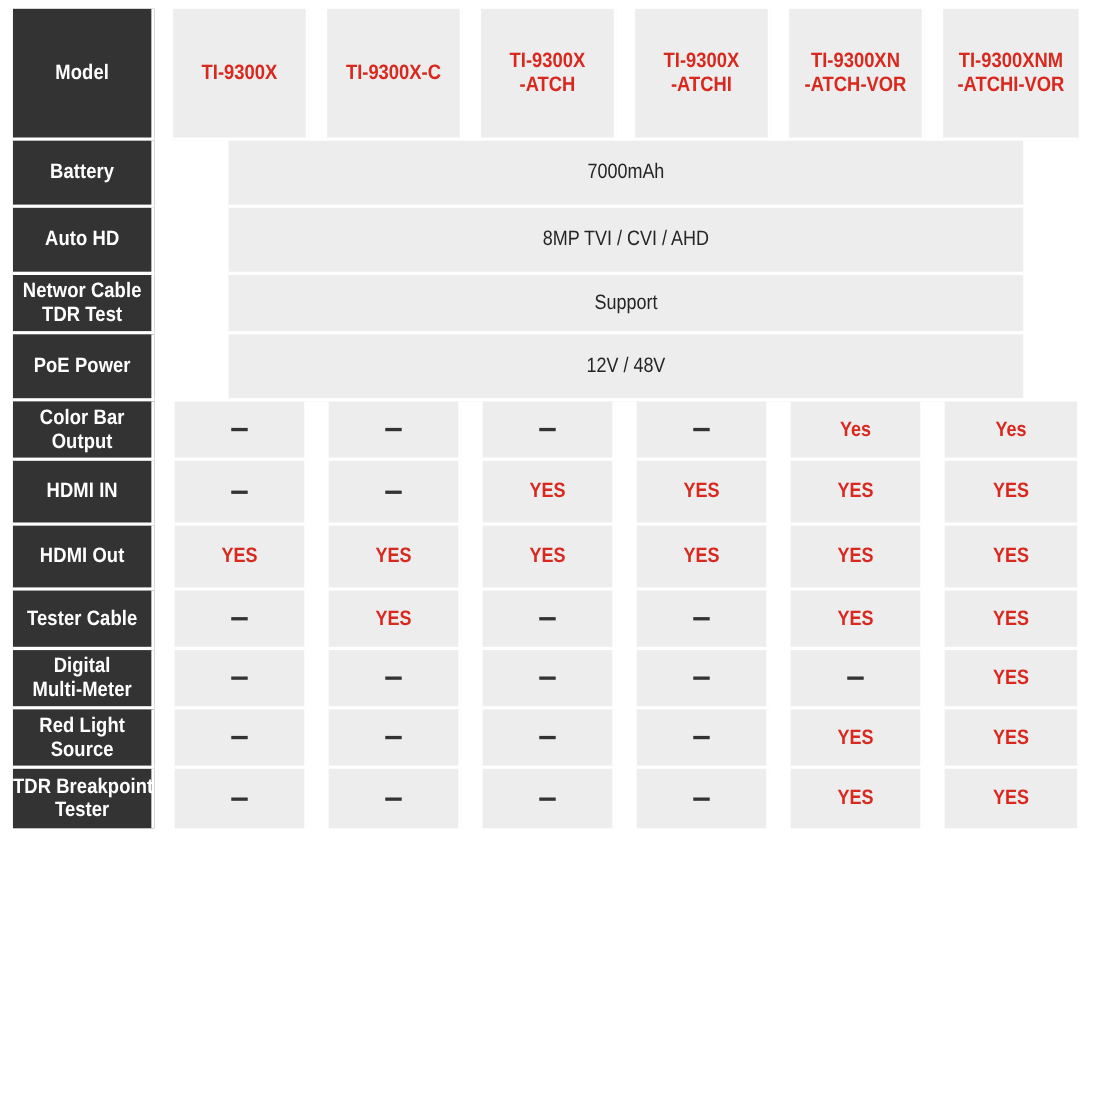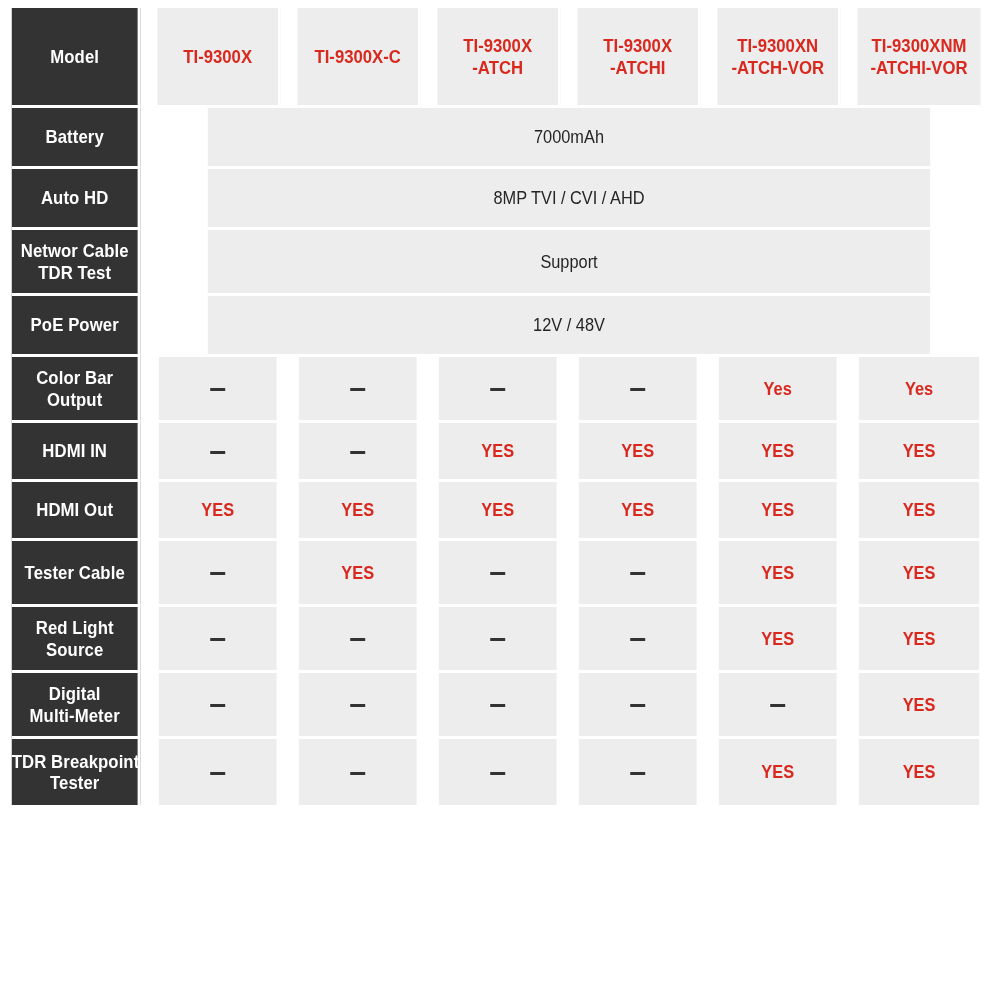--- a/index.html
+++ b/index.html
@@ -88,23 +88,23 @@
   .dash {
     display: inline-block;
     width: 15px;
     height: 3px;
     background: #333333;
     vertical-align: middle;
     transform: scaleX(1.16);
   }
 
   
-  .r-head  { height: 100px; }
+  .r-head  { height: 120px; }
   .r-std   { height: 61px; }
-  .r-tall  { height: 66px; }
+  .r-tall  { height: 54px; }
   .r-xtall { height: 59px; }
 </style>
 </head>
 <body>
 
 <table id="spec-table">
   <colgroup>
     <col class="col-label">
     <col class="col-model">
       <col class="col-model">
@@ -204,44 +204,44 @@
         </td>
         <td class="value-cell"><span class="no"><span class="dash"></span></span></td>
         <td class="value-cell"><span class="yes">YES</span></td>
         <td class="value-cell"><span class="no"><span class="dash"></span></span></td>
         <td class="value-cell"><span class="no"><span class="dash"></span></span></td>
         <td class="value-cell"><span class="yes">YES</span></td>
         <td class="value-cell"><span class="yes">YES</span></td>
       </tr>
       <tr class="r-tall">
         <td class="label-cell">
+          <div>Digital</div>
+          <div>Multi-Meter</div>
+        </td>
+        <td class="value-cell"><span class="no"><span class="dash"></span></span></td>
+        <td class="value-cell"><span class="no"><span class="dash"></span></span></td>
+        <td class="value-cell"><span class="no"><span class="dash"></span></span></td>
+        <td class="value-cell"><span class="no"><span class="dash"></span></span></td>
+        <td class="value-cell"><span class="no"><span class="dash"></span></span></td>
+        <td class="value-cell"><span class="yes">YES</span></td>
+      </tr>
+      <tr class="r-tall">
+        <td class="label-cell">
           <div>Red Light</div>
           <div>Source</div>
         </td>
         <td class="value-cell"><span class="no"><span class="dash"></span></span></td>
         <td class="value-cell"><span class="no"><span class="dash"></span></span></td>
         <td class="value-cell"><span class="no"><span class="dash"></span></span></td>
         <td class="value-cell"><span class="no"><span class="dash"></span></span></td>
         <td class="value-cell"><span class="yes">YES</span></td>
         <td class="value-cell"><span class="yes">YES</span></td>
       </tr>
       <tr class="r-tall">
         <td class="label-cell">
-          <div>Digital</div>
-          <div>Multi-Meter</div>
-        </td>
-        <td class="value-cell"><span class="no"><span class="dash"></span></span></td>
-        <td class="value-cell"><span class="no"><span class="dash"></span></span></td>
-        <td class="value-cell"><span class="no"><span class="dash"></span></span></td>
-        <td class="value-cell"><span class="no"><span class="dash"></span></span></td>
-        <td class="value-cell"><span class="no"><span class="dash"></span></span></td>
-        <td class="value-cell"><span class="yes">YES</span></td>
-      </tr>
-      <tr class="r-tall">
-        <td class="label-cell">
           <div>TDR Breakpoint</div>
           <div>Tester</div>
         </td>
         <td class="value-cell"><span class="no"><span class="dash"></span></span></td>
         <td class="value-cell"><span class="no"><span class="dash"></span></span></td>
         <td class="value-cell"><span class="no"><span class="dash"></span></span></td>
         <td class="value-cell"><span class="no"><span class="dash"></span></span></td>
         <td class="value-cell"><span class="yes">YES</span></td>
         <td class="value-cell"><span class="yes">YES</span></td>
       </tr>

